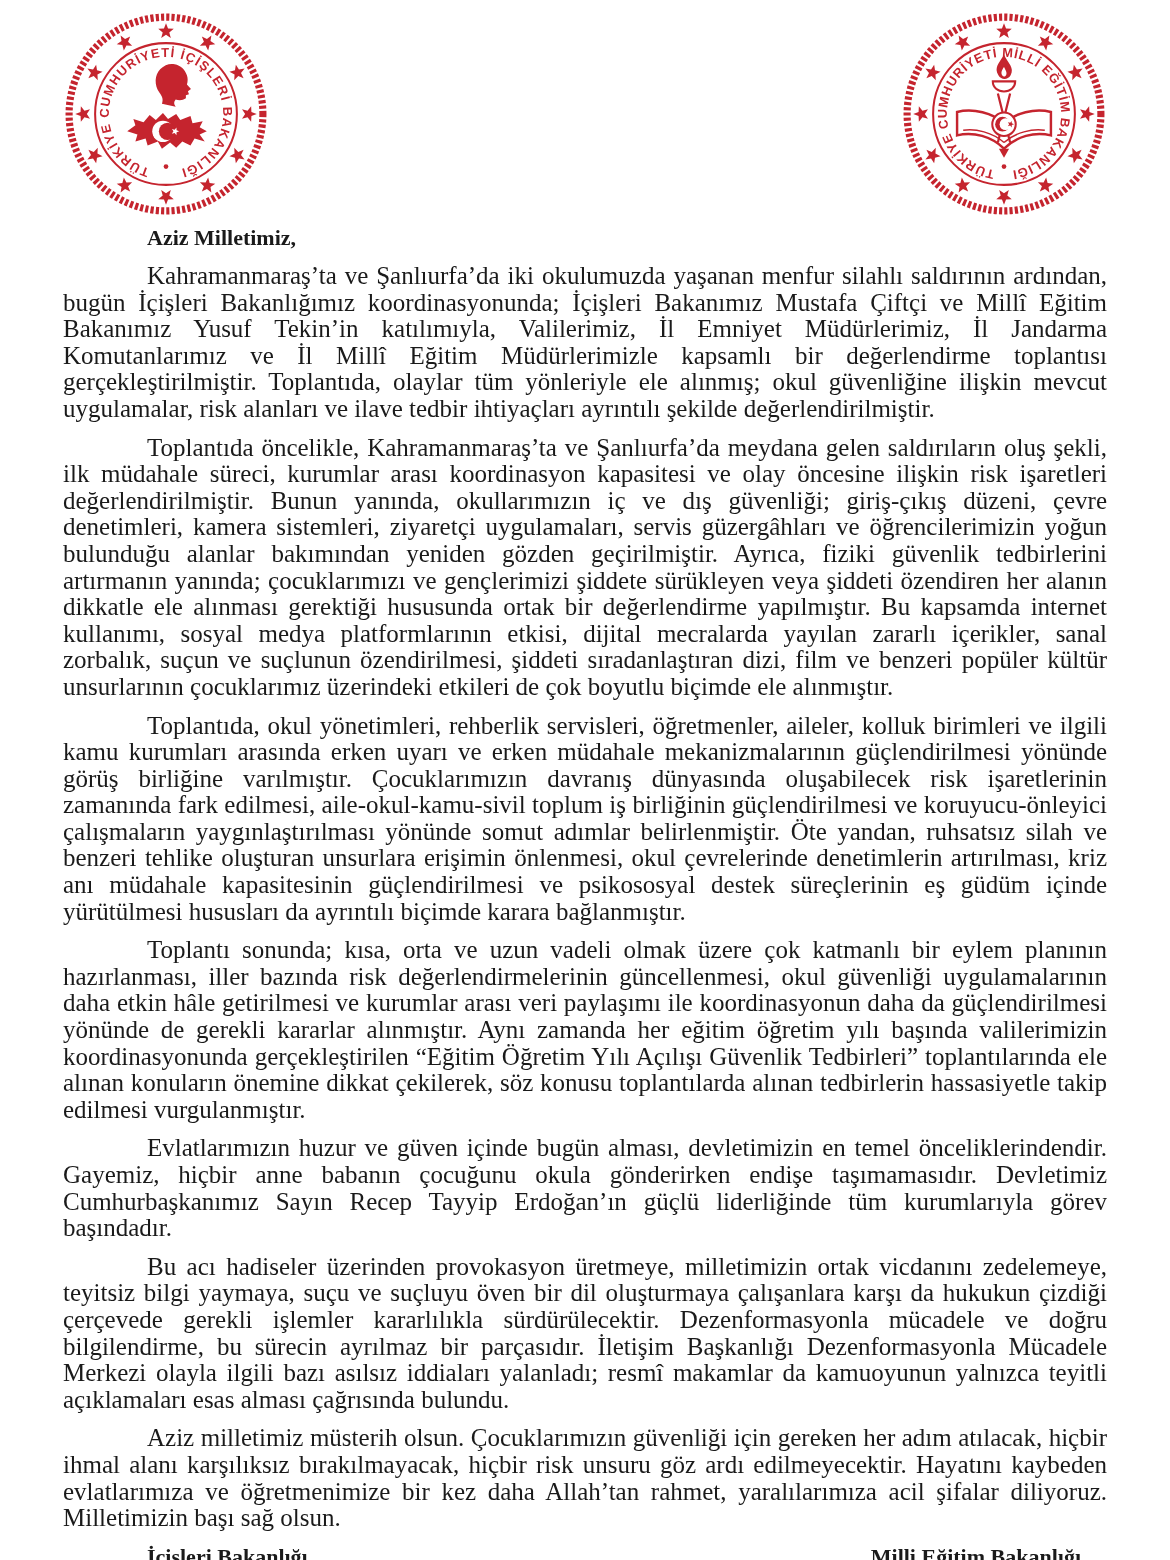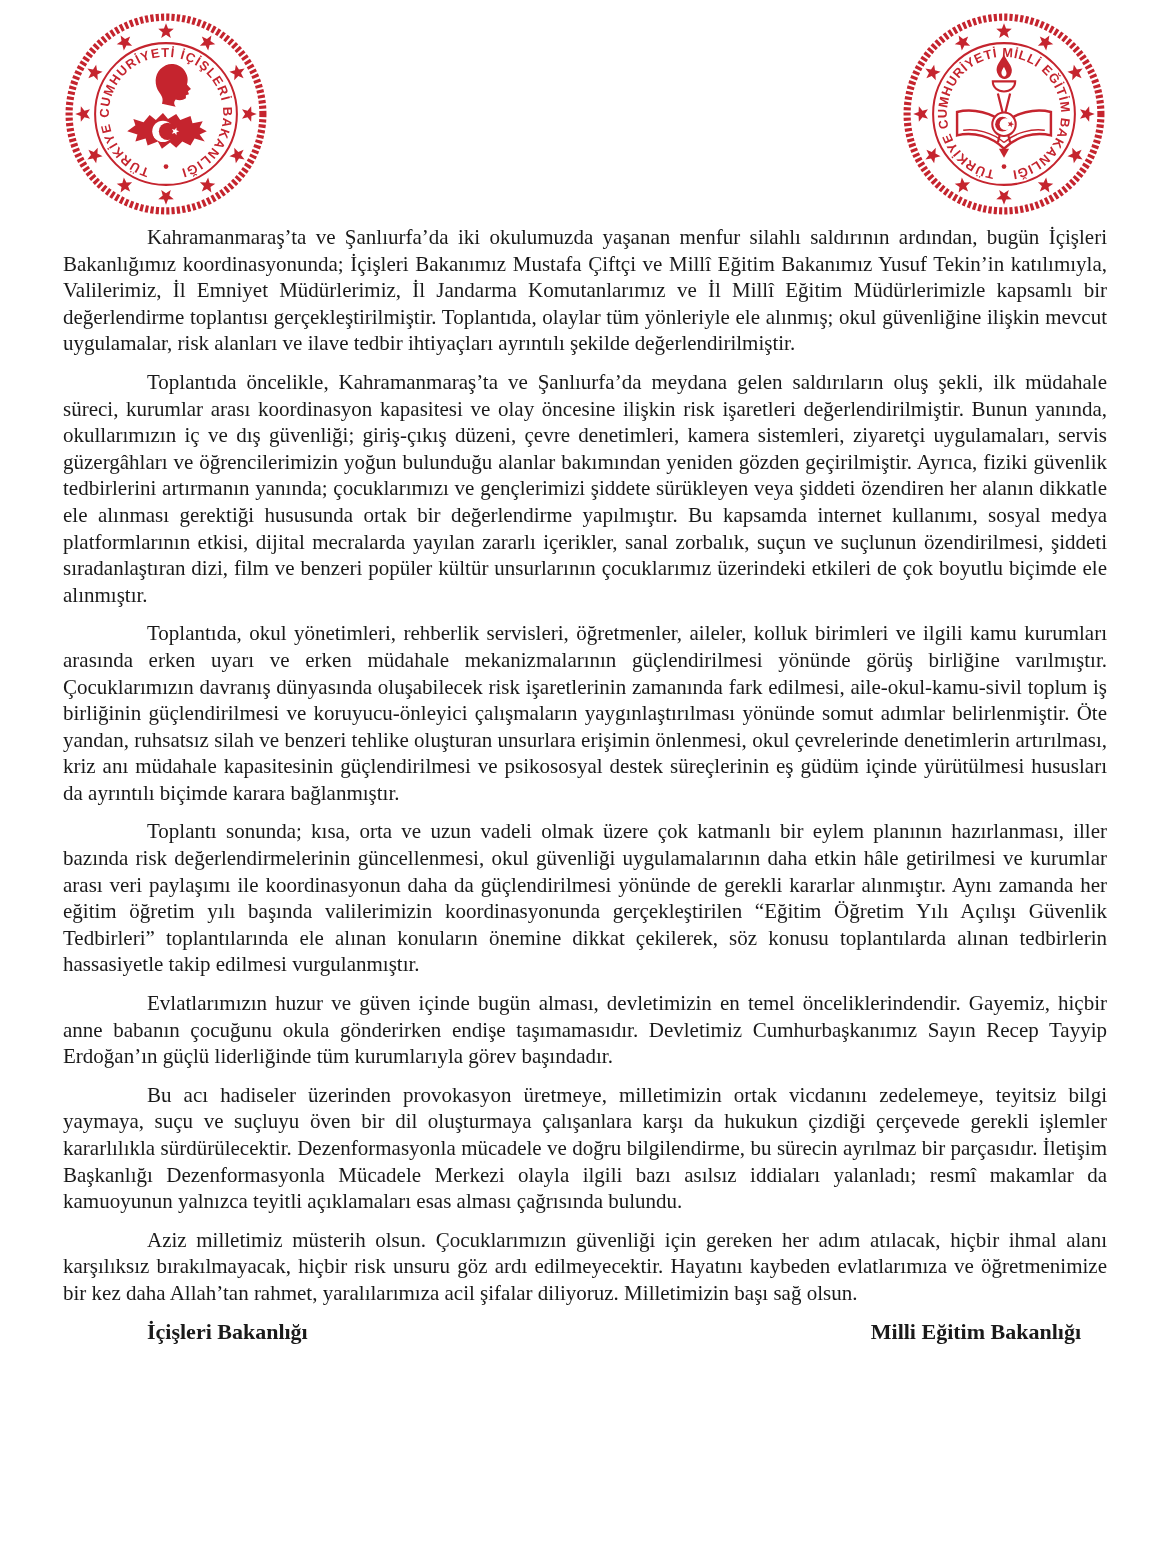--- a/index.html
+++ b/index.html
@@ -33,21 +33,21 @@
     left:63px;right:63px;top:224px;
   }
   .salutation{
     margin:0 0 12px 84px;
     font-weight:bold;
     font-size:22px;
     line-height:27px;
   }
   .body-para{
     margin:0 0 12px 0;
-    font-size:21px;
+    font-size:25px;
     line-height:26.6px;
     text-align:justify;
     text-indent:84px;
   }
   .closing{
     margin:2px 0 14px 0;
     font-size:21px;
     line-height:26.6px;
     text-indent:84px;
   }
@@ -142,20 +142,21 @@
     </g>
     <g>
       <circle class="sws" stroke-width="2" cx="100" cy="110" r="11.5"></circle>
       <circle class="sr" cx="98.5" cy="110" r="7.2"></circle>
       <circle class="sw" cx="101.5" cy="110" r="5.8"></circle>
       <use href="#starR" fill="var(--seal-red)" transform="translate(106.5 110) rotate(90) scale(0.42)"></use>
     </g>
   </svg>
 
   <div class="content">
+    <p class="salutation">Aziz Milletimiz,</p>
     <p class="body-para">Kahramanmaraş’ta ve Şanlıurfa’da iki okulumuzda yaşanan menfur silahlı saldırının ardından, bugün İçişleri Bakanlığımız koordinasyonunda; İçişleri Bakanımız Mustafa Çiftçi ve Millî Eğitim Bakanımız Yusuf Tekin’in katılımıyla, Valilerimiz, İl Emniyet Müdürlerimiz, İl Jandarma Komutanlarımız ve İl Millî Eğitim Müdürlerimizle kapsamlı bir değerlendirme toplantısı gerçekleştirilmiştir. Toplantıda, olaylar tüm yönleriyle ele alınmış; okul güvenliğine ilişkin mevcut uygulamalar, risk alanları ve ilave tedbir ihtiyaçları ayrıntılı şekilde değerlendirilmiştir.</p>
     <p class="body-para">Toplantıda öncelikle, Kahramanmaraş’ta ve Şanlıurfa’da meydana gelen saldırıların oluş şekli, ilk müdahale süreci, kurumlar arası koordinasyon kapasitesi ve olay öncesine ilişkin risk işaretleri değerlendirilmiştir. Bunun yanında, okullarımızın iç ve dış güvenliği; giriş-çıkış düzeni, çevre denetimleri, kamera sistemleri, ziyaretçi uygulamaları, servis güzergâhları ve öğrencilerimizin yoğun bulunduğu alanlar bakımından yeniden gözden geçirilmiştir. Ayrıca, fiziki güvenlik tedbirlerini artırmanın yanında; çocuklarımızı ve gençlerimizi şiddete sürükleyen veya şiddeti özendiren her alanın dikkatle ele alınması gerektiği hususunda ortak bir değerlendirme yapılmıştır. Bu kapsamda internet kullanımı, sosyal medya platformlarının etkisi, dijital mecralarda yayılan zararlı içerikler, sanal zorbalık, suçun ve suçlunun özendirilmesi, şiddeti sıradanlaştıran dizi, film ve benzeri popüler kültür unsurlarının çocuklarımız üzerindeki etkileri de çok boyutlu biçimde ele alınmıştır.</p>
     <p class="body-para">Toplantıda, okul yönetimleri, rehberlik servisleri, öğretmenler, aileler, kolluk birimleri ve ilgili kamu kurumları arasında erken uyarı ve erken müdahale mekanizmalarının güçlendirilmesi yönünde görüş birliğine varılmıştır. Çocuklarımızın davranış dünyasında oluşabilecek risk işaretlerinin zamanında fark edilmesi, aile-okul-kamu-sivil toplum iş birliğinin güçlendirilmesi ve koruyucu-önleyici çalışmaların yaygınlaştırılması yönünde somut adımlar belirlenmiştir. Öte yandan, ruhsatsız silah ve benzeri tehlike oluşturan unsurlara erişimin önlenmesi, okul çevrelerinde denetimlerin artırılması, kriz anı müdahale kapasitesinin güçlendirilmesi ve psikososyal destek süreçlerinin eş güdüm içinde yürütülmesi hususları da ayrıntılı biçimde karara bağlanmıştır.</p>
     <p class="body-para">Toplantı sonunda; kısa, orta ve uzun vadeli olmak üzere çok katmanlı bir eylem planının hazırlanması, iller bazında risk değerlendirmelerinin güncellenmesi, okul güvenliği uygulamalarının daha etkin hâle getirilmesi ve kurumlar arası veri paylaşımı ile koordinasyonun daha da güçlendirilmesi yönünde de gerekli kararlar alınmıştır. Aynı zamanda her eğitim öğretim yılı başında valilerimizin koordinasyonunda gerçekleştirilen “Eğitim Öğretim Yılı Açılışı Güvenlik Tedbirleri” toplantılarında ele alınan konuların önemine dikkat çekilerek, söz konusu toplantılarda alınan tedbirlerin hassasiyetle takip edilmesi vurgulanmıştır.</p>
     <p class="body-para">Evlatlarımızın huzur ve güven içinde bugün alması, devletimizin en temel önceliklerindendir. Gayemiz, hiçbir anne babanın çocuğunu okula gönderirken endişe taşımamasıdır. Devletimiz Cumhurbaşkanımız Sayın Recep Tayyip Erdoğan’ın güçlü liderliğinde tüm kurumlarıyla görev başındadır.</p>
     <p class="body-para">Bu acı hadiseler üzerinden provokasyon üretmeye, milletimizin ortak vicdanını zedelemeye, teyitsiz bilgi yaymaya, suçu ve suçluyu öven bir dil oluşturmaya çalışanlara karşı da hukukun çizdiği çerçevede gerekli işlemler kararlılıkla sürdürülecektir. Dezenformasyonla mücadele ve doğru bilgilendirme, bu sürecin ayrılmaz bir parçasıdır. İletişim Başkanlığı Dezenformasyonla Mücadele Merkezi olayla ilgili bazı asılsız iddiaları yalanladı; resmî makamlar da kamuoyunun yalnızca teyitli açıklamaları esas alması çağrısında bulundu.</p>
     <p class="body-para">Aziz milletimiz müsterih olsun. Çocuklarımızın güvenliği için gereken her adım atılacak, hiçbir ihmal alanı karşılıksız bırakılmayacak, hiçbir risk unsuru göz ardı edilmeyecektir. Hayatını kaybeden evlatlarımıza ve öğretmenimize bir kez daha Allah’tan rahmet, yaralılarımıza acil şifalar diliyoruz. Milletimizin başı sağ olsun.</p>
     <div class="signatures">
       <span class="sig-left">İçişleri Bakanlığı</span>
       <span class="sig-right">Milli Eğitim Bakanlığı</span>

